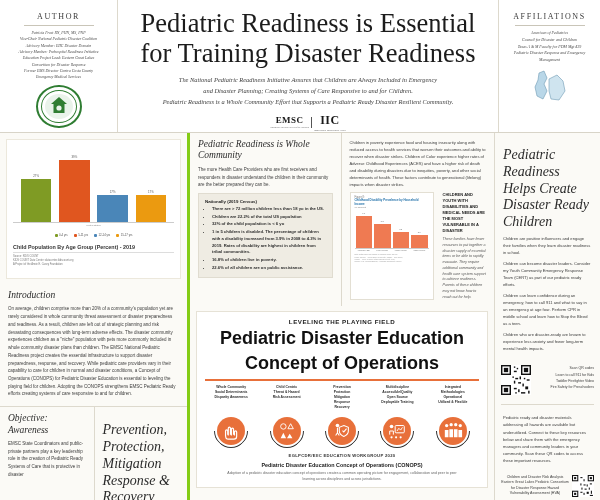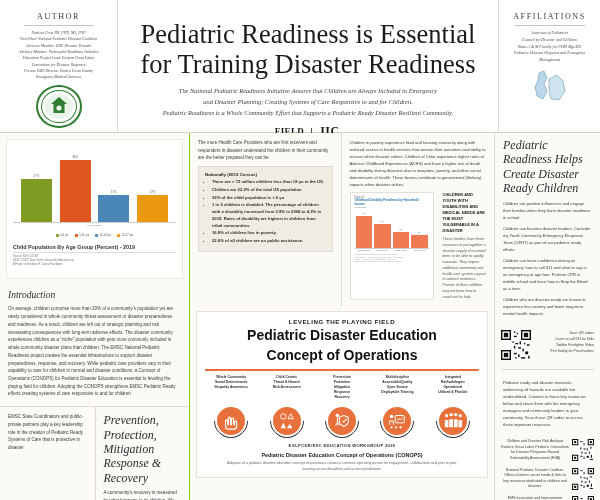--- a/index.html
+++ b/index.html
@@ -17,45 +17,45 @@
             border-right:1px solid #ddd9cd;display:flex;flex-direction:column;align-items:center;}
   .hdr-label{font-family:"Liberation Serif",serif;font-size:8px;letter-spacing:1.6px;color:#3a3a3a;}
   .hdr-rule{width:70px;height:1px;background:#c9c5b8;margin:4px 0 4px;}
   .hdr-auth{font-family:"Liberation Serif",serif;font-style:italic;font-size:3.9px;line-height:1.62;color:#4b4b4b;}
   .logo-seal{width:46px;height:46px;border-radius:50%;margin-top:4px;
     background:#ffffff;border:2.5px solid #2f7d32;position:relative;box-sizing:border-box;}
   .logo-seal:after{content:"";position:absolute;inset:3px;border-radius:50%;border:1px solid #2f7d32;}
   .seal-inner{position:absolute;inset:7px;border-radius:50%;background:#e9f3ea;
     display:flex;align-items:center;justify-content:center;}
 
-  .hdr-mid{flex:1;padding:19px 10px 4px;box-sizing:border-box;text-align:center;}
+  .hdr-mid{flex:1;padding:8px 10px 4px;box-sizing:border-box;text-align:center;}
   .title{font-family:"Liberation Serif",serif;font-size:26.5px;line-height:1.14;color:#1c1c1c;font-weight:400;}
   .subtitle{font-family:"Liberation Serif",serif;font-style:italic;font-size:6.4px;
     line-height:1.68;color:#3d3d3d;margin-top:7px;}
   .emsc{margin-top:5px;display:flex;justify-content:center;}
   .emsc-box{display:flex;align-items:center;gap:2px;font-family:"Liberation Serif",serif;}
   .emsc-a{font-size:9px;font-weight:bold;letter-spacing:.4px;color:#1a1a1a;}
   .emsc-bar{width:1px;height:11px;background:#555;}
   .emsc-b{font-size:12px;font-weight:bold;letter-spacing:.4px;color:#1a1a1a;}
   .emsc-sub{font-size:2.3px;color:#666;line-height:1.2;margin-top:1px;}
 
   .hdr-right{width:102px;padding:12px 6px 4px;box-sizing:border-box;text-align:center;
              border-left:1px solid #ddd9cd;}
   .hdr-aff{font-family:"Liberation Serif",serif;font-style:italic;font-size:4px;line-height:1.7;color:#4b4b4b;}
   .mi-map{margin:5px auto 0;width:46px;height:38px;position:relative;}
 
   
   .body{display:flex;height:368px;}
   .col{box-sizing:border-box;}
-  .col-l{width:190px;border-right:1px solid #84cc16;background:#fbfaf6;}
+  .col-l{width:190px;border-right:3px solid #84cc16;background:#fbfaf6;}
   .col-m{width:305px;border-right:1px solid #ddd9cd;background:#fbfaf6;}
   .col-r{width:105px;background:#fbfaf6;}
   .h-serif{font-family:"Liberation Serif",serif;font-style:italic;font-size:9.5px;
     color:#2b2b2b;line-height:1.2;margin:0 0 4px;font-weight:400;}
-  .h-serif.sm{font-size:12px;}
+  .h-serif.sm{font-size:14px;margin-top:9px;}
   .p{font-size:4.5px;line-height:1.72;color:#3c3c3c;margin:0 0 4px;}
   .p.sm{font-size:4.1px;}
 
   
   .chart-card{margin:6px;padding:5px 6px 6px;box-sizing:border-box;height:140px;background:#fff;border:1px solid #ece8dc;}
   .plot{position:relative;height:78px;border-bottom:1px solid #ccc;display:flex;align-items:flex-end;
         justify-content:space-around;padding:0 4px;box-sizing:border-box;}
   .bar-wrap{width:20%;display:flex;flex-direction:column;align-items:center;justify-content:flex-end;height:100%;}
   .bar-val{font-size:2.8px;color:#555;margin-bottom:1px;}
   .bar{width:100%;}
@@ -89,21 +89,21 @@
   .mc-lbl{display:flex;gap:2px;padding:0 1px;}
   .mc-lbl span{flex:1;font-size:1.9px;text-align:center;color:#777;line-height:1.1;}
   .mc-note{font-size:1.8px;color:#999;line-height:1.3;margin-top:2px;}
   .sidebox{flex:1;padding-left:5px;}
   .sb-h{font-size:4px;font-weight:bold;color:#1c1c1c;line-height:1.5;}
   .sb-p{font-size:3.6px;font-style:italic;line-height:1.6;color:#555;margin-top:3px;}
 
   
   .conops{margin:5px 6px 0;background:#fff;border:1px solid #e6e2d6;padding:6px 8px 5px;box-sizing:border-box;}
   .co-eyebrow{text-align:center;font-size:6.2px;font-weight:bold;letter-spacing:.5px;color:#222;}
-  .co-title{text-align:center;font-size:14px;font-weight:bold;color:#111;line-height:1.25;margin-top:2px;}
+  .co-title{text-align:center;font-size:18px;font-weight:bold;color:#111;line-height:1.25;margin-top:2px;}
   .co-rule{height:1.5px;background:#e8703a;margin:5px 0 4px;}
   .pillars{display:flex;justify-content:space-between;gap:3px;}
   .pillar{flex:1;text-align:center;}
   .pl-txt{font-size:3.4px;font-weight:bold;line-height:1.45;color:#2b2b2b;min-height:26px;}
   .circ-wrap{position:relative;width:34px;height:34px;margin:3px auto 0;}
   .arc{position:absolute;inset:0;border-radius:50%;border:1.3px solid #333;
        border-top-color:transparent;border-right-color:transparent;transform:rotate(-45deg);}
   .circ{position:absolute;inset:3px;border-radius:50%;background:#e8703a;
         display:flex;align-items:center;justify-content:center;color:#fff;}
   .co-ft1{text-align:center;font-size:4.2px;font-weight:bold;letter-spacing:.3px;color:#333;margin-top:5px;}
@@ -153,21 +153,21 @@
       <div class="title">Pediatric Readiness is Essential</div>
       <div class="title">for Training Disaster Readiness</div>
       <div class="subtitle" id="subtitle-lines">
           <div>The National Pediatric Readiness Initiative Assures that Children are Always Included in Emergency</div>
           <div>and Disaster Planning; Creating Systems of Care Responsive to and for Children.</div>
           <div>Pediatric Readiness is a Whole Community Effort that Supports a Pediatric Ready Disaster Resilient Community.</div>
         </div>
       <div class="emsc">
         <div class="emsc-box">
           <div>
-            <div class="emsc-a">FIELD</div>
+            <div class="emsc-a">EMSC</div>
             <div class="emsc-sub">Emergency Medical Services for Children</div>
           </div>
           <div class="emsc-bar"></div>
           <div>
             <div class="emsc-b">IIC</div>
             <div class="emsc-sub">Innovation &amp; Improvement Center</div>
           </div>
         </div>
       </div>
     </div>
@@ -241,33 +241,35 @@
           </div>
       </div>
 
       <div class="sect">
         <div class="h-serif">Introduction</div>
         <div class="p">On average, children comprise more than 20% of a community's population yet are rarely considered in whole community threat assessment or disaster preparedness and readiness. As a result, children are left out of strategic planning and risk devastating consequences with long-term adverse effects. The disaster community experiences children as a "niche" population with pets more commonly included in whole community disaster plans than children. The EMSC National Pediatric Readiness project creates the essential infrastructure to support disaster preparedness, response, and recovery. While pediatric care providers vary in their capability to care for children in normal and disaster conditions, a Concept of Operations (CONOPS) for Pediatric Disaster Education is essential to leveling the playing field for children. Adopting the CONOPS strengthens EMSC Pediatric Ready efforts creating systems of care responsive to and for children.</div>
       </div>
 
       <div class="split">
         <div style="width:50%;">
+          <div class="h-serif">Objective: Awareness</div>
           <div class="p">EMSC State Coordinators and public-private partners play a key leadership role in the creation of Pediatric Ready Systems of Care that is protective in disaster</div>
         </div>
         <div style="width:50%;">
           <div class="h-serif sm">Prevention, Protection, Mitigation Response &amp; Recovery</div>
           <div class="p">A community's recovery is measured by what happens to its children. We know that if children are not included in all phases of disaster readiness devastating consequences follow with long-term adverse impacts.</div>
         </div>
       </div>
     </div>
 
     <div class="col col-m">
       <div class="mid-top">
 
         <div class="mid-a">
+          <div class="h-serif">Pediatric Readiness is Whole Community</div>
           <div class="p">The more Health Care Providers who are first receivers and responders in disaster understand the children in their community are the better prepared they can be.</div>
           <div class="factbox">
             <div class="fact-h">Nationally (2019 Census)</div>
             <ul class="facts" id="facts">
                 <li>There are &gt; 72 million children less than 18 yo in the US.</li>
                 <li>Children are 22.2% of the total US population</li>
                 <li>32% of the child population is &lt; 6 yo</li>
                 <li>1 in 5 children is disabled. The percentage of children with a disability increased from 3.9% in 2008 to 4.3% in 2019. Rates of disability are highest in children from tribal communities.</li>
                 <li>16.8% of children live in poverty.</li>
                 <li>22.6% of all children are on public assistance.</li>

